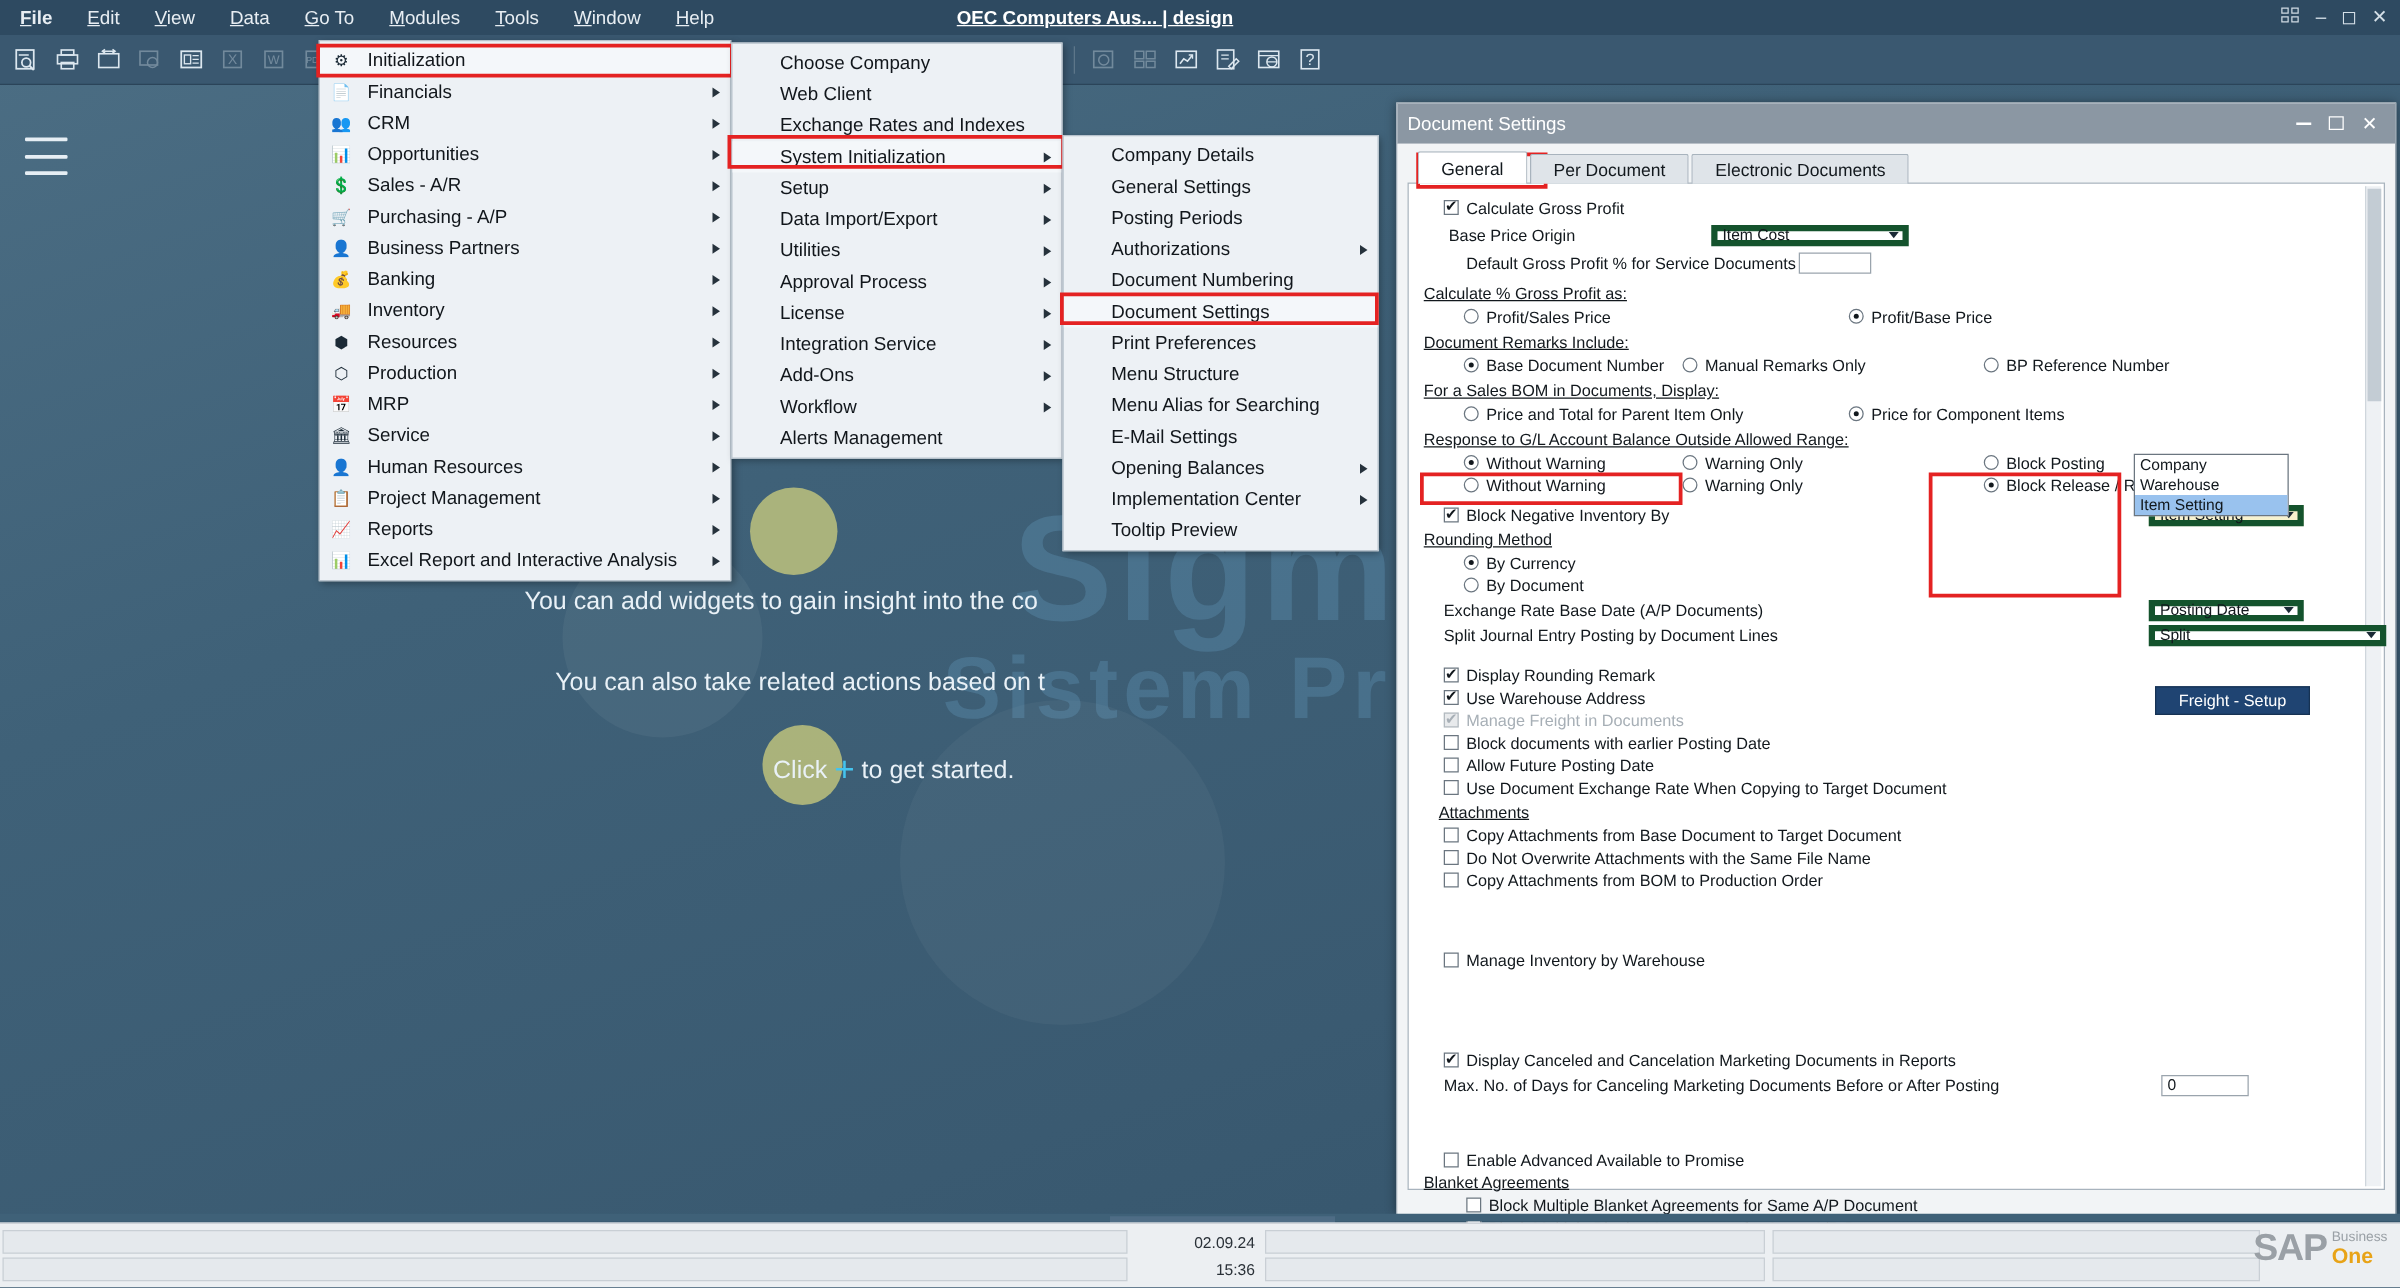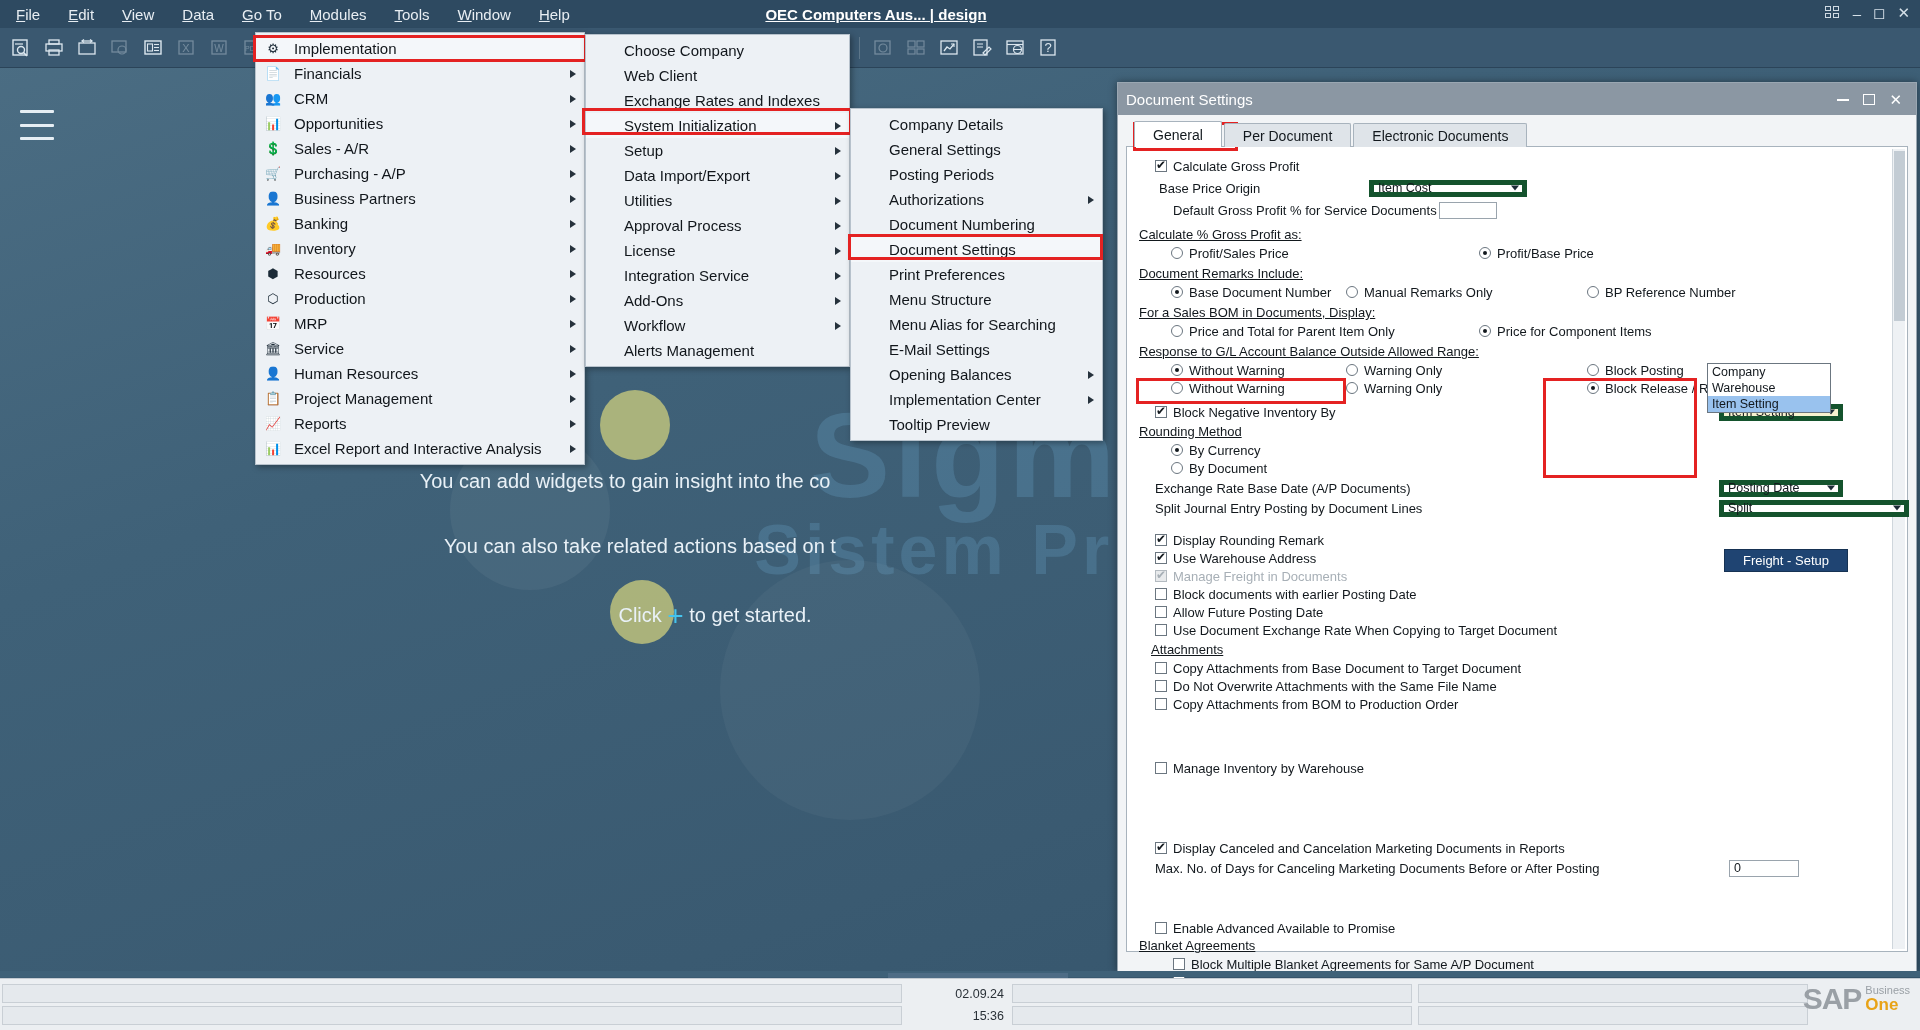--- a/index.html
+++ b/index.html
@@ -31,21 +31,21 @@
   }
   .watermark .wm2 { font-size: 70px; display:block; }
 
   
   .menubar {
     position: absolute; left: 0; top: 0; width: 1920px; height: 28px;
     background: #2e4a61; display: flex; align-items: center;
     color: #e8eef3; font-size: 15px;
   }
   .menubar .mi { padding: 2px 14px; cursor: default; white-space: nowrap; }
-  .menubar .mi:first-child { padding-left: 16px; }
+  .menubar .mi:first-child { padding-left: 16px; font-weight: bold; }
   .menubar .mi u { text-decoration: underline; }
   .title-center {
     position: absolute; left: 0; top: 0; width: 1752px; height: 28px;
     display:flex; align-items:center; justify-content:center;
     pointer-events: none;
   }
   .title-center span {
     color: #ffffff; font-size: 15px; font-weight: bold;
     text-decoration: underline;
   }
@@ -511,21 +511,21 @@
       <svg width="20" height="19" viewBox="0 0 20 19">
           <rect x="3" y="2" width="14" height="15" fill="none" stroke="#dce7ef" stroke-width="1.3"></rect>
           <text x="10" y="14" font-size="13" fill="#dce7ef" text-anchor="middle" font-family="Liberation Sans, sans-serif">?</text>
         </svg>
     </div>
   </div>
 
   <div class="menu menu1">
     <div class="row sel-row">
       <span class="ico">⚙</span>
-      <span class="lbl">Implementation</span>
+      <span class="lbl">Initialization</span>
     </div>
     <div class="row">
       <span class="ico">📄</span>
       <span class="lbl">Financials</span>
       <span class="arw"></span>
     </div>
     <div class="row">
       <span class="ico">👥</span>
       <span class="lbl">CRM</span>
       <span class="arw"></span>

